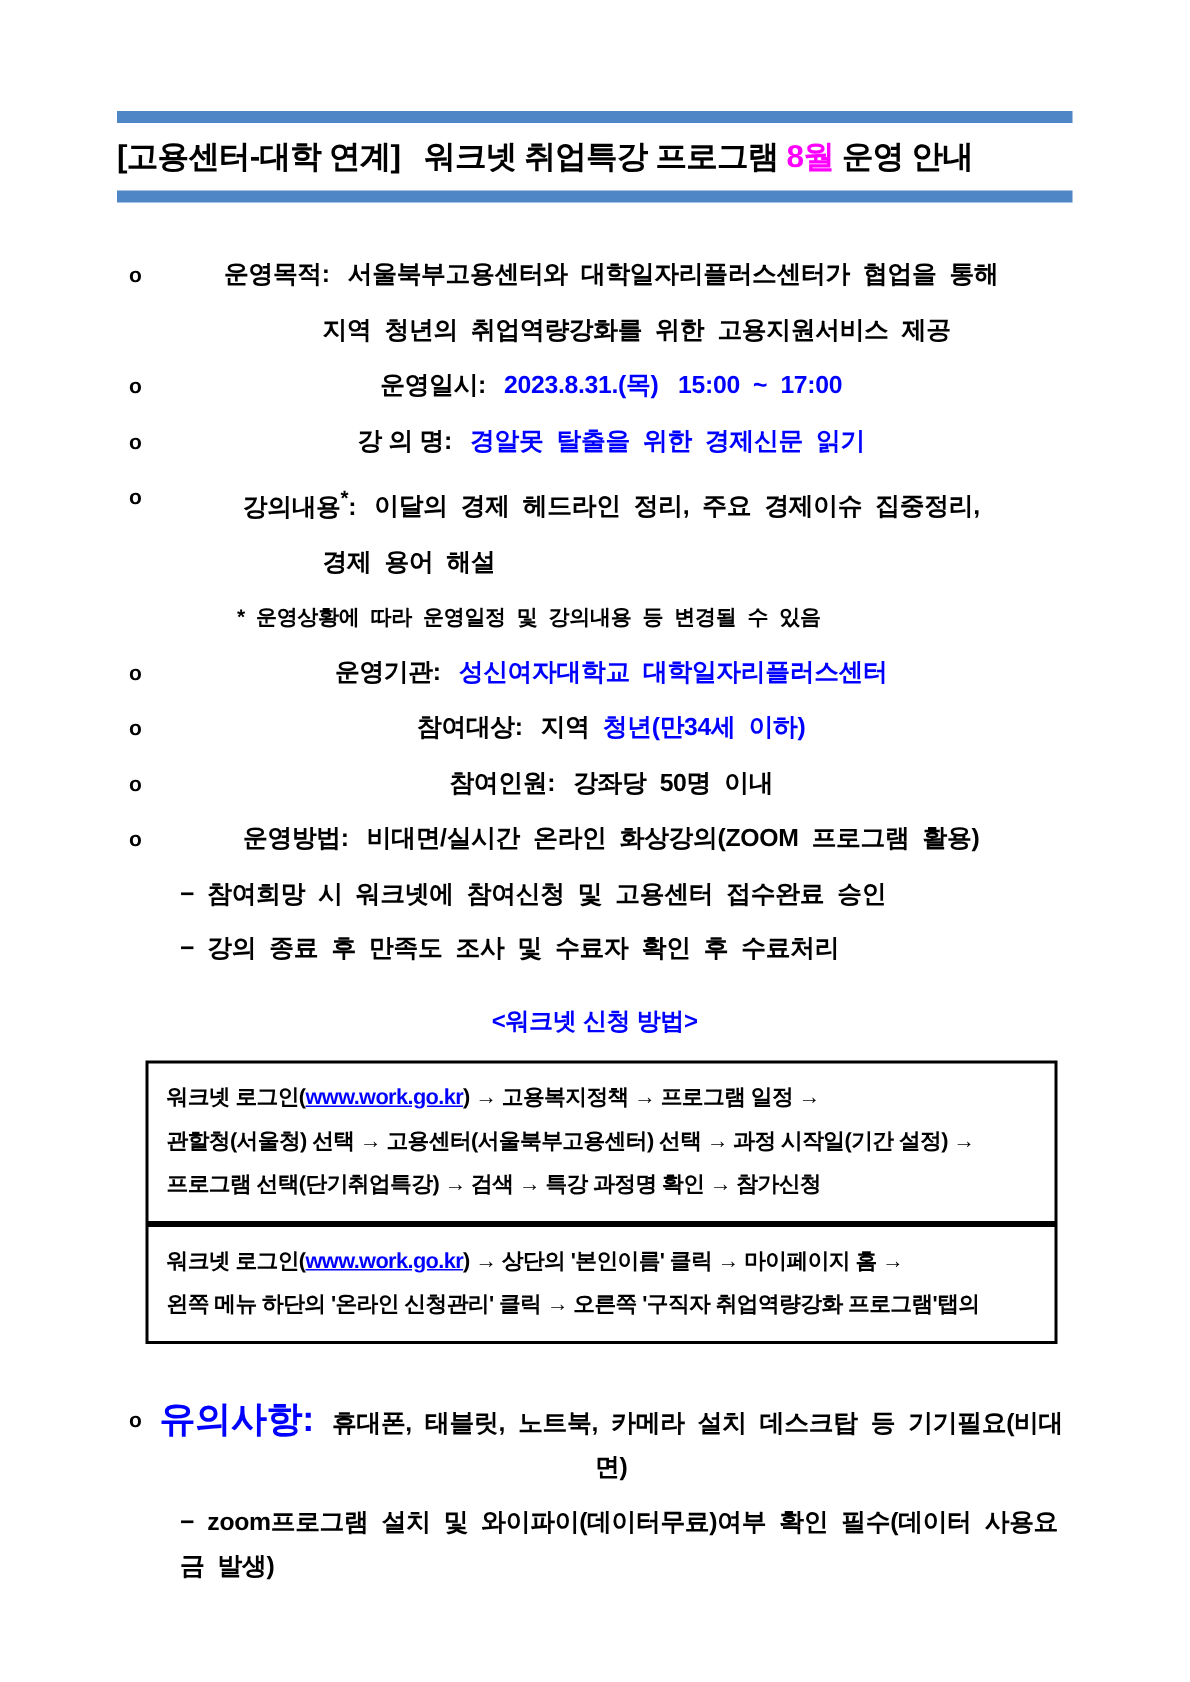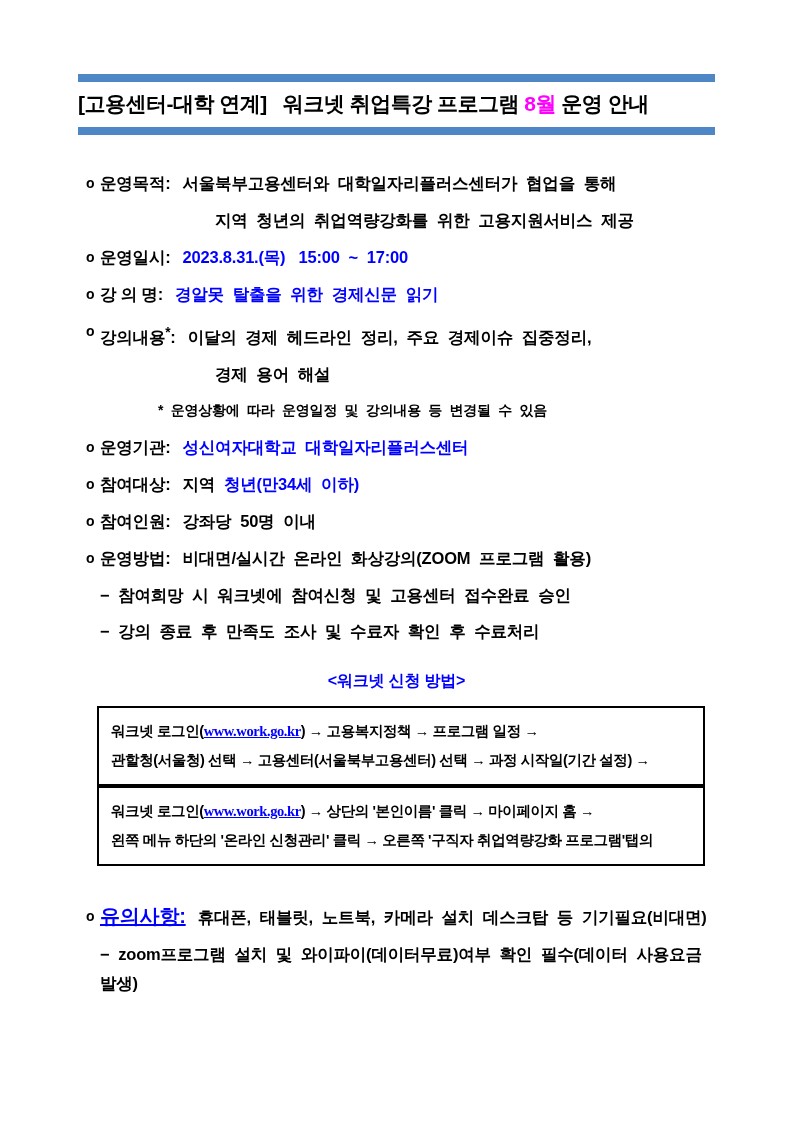--- a/index.html
+++ b/index.html
@@ -27,25 +27,25 @@
     padding: 8px 0 9px 0;
     white-space: nowrap;
   }
   .title .bracket { margin-right: 16px; }
   .title .month { color: var(--magenta); }
 
   
   .content { margin-top: 34px; font-size: 16.5px; letter-spacing: -0.2px; }
   .row { display: flex; line-height: 29px; margin-bottom: 8px; }
   .bullet { width: 22px; padding-left: 8px; font-size: 14px; flex: 0 0 auto; }
-  .rowtext { flex: 1; white-space: pre-wrap; }
+  .rowtext { flex: 1; white-space: pre-wrap; text-align: center; }
   .label { margin-right: 12px; }
   .cont { margin-left: 137px; line-height: 29px; margin-bottom: 8px; white-space: pre-wrap; }
   .note { margin-left: 80px; font-size: 14px; line-height: 26px; margin-bottom: 10px; margin-top: 2px; white-space: pre-wrap; }
-  .subline { margin-left: 22px; line-height: 29px; margin-bottom: 7px; white-space: pre-wrap; }
+  .subline { margin-left: 42px; line-height: 29px; margin-bottom: 7px; white-space: pre-wrap; }
   .blue { color: var(--text-blue); }
 
   
   .section-heading {
     text-align: center;
     color: var(--text-blue);
     font-size: 16px;
     margin-top: 22px;
     margin-bottom: 12px;
     line-height: 26px;
@@ -53,29 +53,28 @@
   .proc-box {
     border: 2px solid #000;
     margin-left: 19px;
     margin-right: 10px;
     padding: 9px 12px;
     font-size: 14.5px;
     letter-spacing: -0.4px;
     line-height: 29px;
   }
   .proc-box .boxline { white-space: nowrap; overflow: hidden; }
-  .link { color: var(--text-blue); text-decoration: underline; cursor: pointer; font-family: Liberation Serif, serif; }
+  .link { color: var(--text-blue); text-decoration: underline; cursor: pointer; }
   .gap-lg { margin-top: 30px; }
 
   
   .notice { margin-top: 36px; font-size: 16.5px; }
   .notice-label {
     color: var(--text-blue);
-    text-decoration: underline;
-    font-size: 20px;
+    font-size: 24px;
     margin-right: 12px;
   }
 </style>
 </head>
 <body>
 
 <div class="wrapper">
 
   <div>
     <div class="rule"></div>
@@ -129,20 +128,21 @@
       <span class="bullet">o</span>
       <span class="rowtext"><span class="label">운영방법:</span><span>비대면/실시간  온라인  화상강의(ZOOM  프로그램  활용)</span></span>
     </div>
     <div class="subline">−  참여희망  시  워크넷에  참여신청  및  고용센터  접수완료  승인</div>
     <div class="subline">−  강의  종료  후  만족도  조사  및  수료자  확인  후  수료처리</div>
 
     <div class="section-heading">&lt;워크넷  신청  방법&gt;</div>
     <div class="proc-box">
       <div class="boxline"><span>워크넷  로그인(</span><span class="link">www.work.go.kr</span><span>)  →  고용복지정책  →  프로그램  일정  →</span></div>
       <div class="boxline">관할청(서울청)  선택  →  고용센터(서울북부고용센터)  선택  →  과정  시작일(기간  설정)  →</div>
+      <div class="boxline">프로그램  선택(단기취업특강)  →  검색  →  특강  과정명  확인  →  참가신청</div>
     </div>
 
     <div class="proc-box">
       <div class="boxline"><span>워크넷  로그인(</span><span class="link">www.work.go.kr</span><span>)  →  상단의  '본인이름'  클릭  →  마이페이지  홈  →</span></div>
       <div class="boxline">왼쪽  메뉴  하단의  '온라인  신청관리'  클릭  →  오른쪽  '구직자  취업역량강화  프로그램'탭의</div>
     </div>
 
     <div class="notice">
       <div class="row">
         <span class="bullet">o</span>

